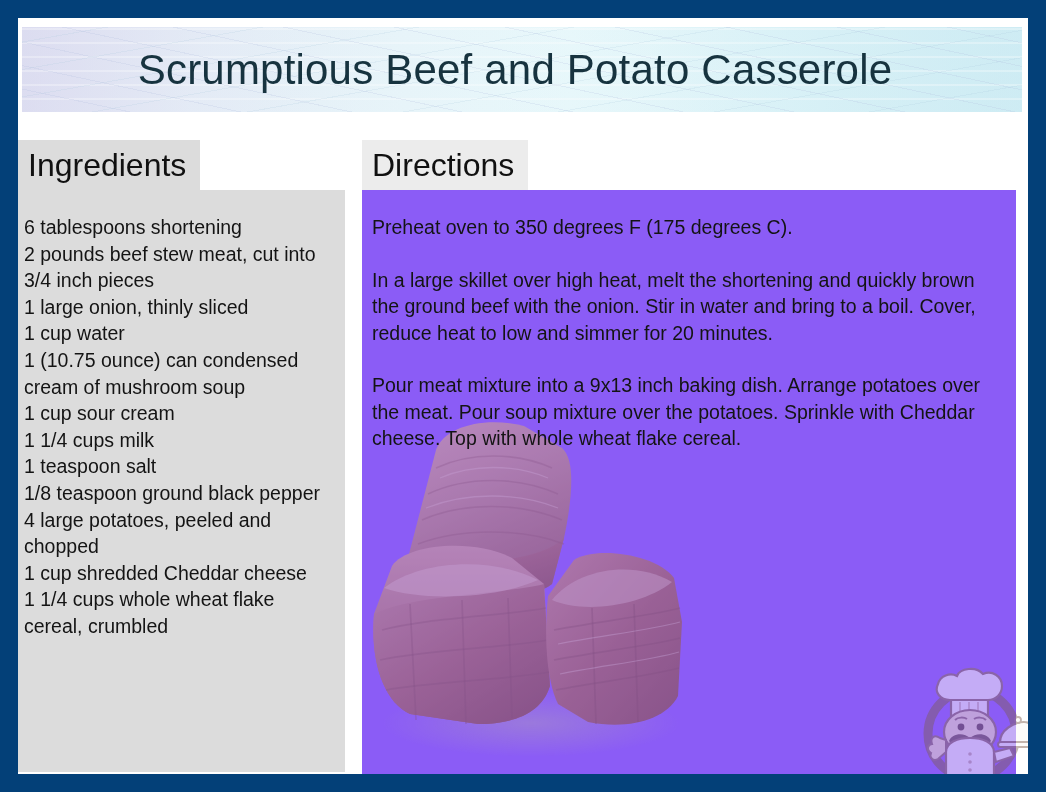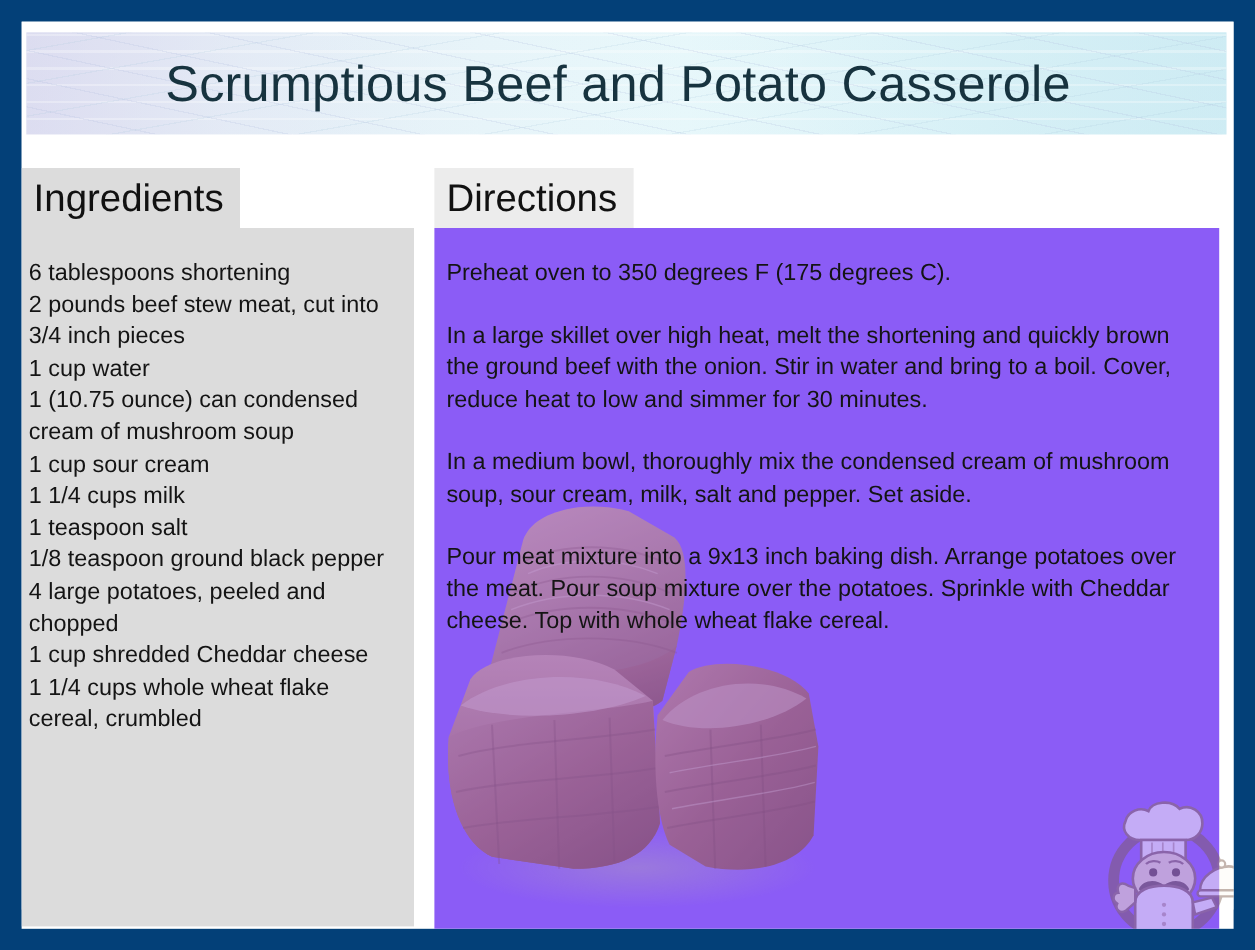--- a/index.html
+++ b/index.html
@@ -196,37 +196,37 @@
     </div>
 
     <div class="panel-heading heading-directions">Directions</div>
 
     <div class="panel-heading heading-ingredients">Ingredients</div>
 
     <div class="panel panel-ingredients">
       <ul class="ingredient-list">
         <li>6 tablespoons shortening</li>
         <li>2 pounds beef stew meat, cut into 3/4 inch pieces</li>
+        <li>1 large onion, thinly sliced</li>
         <li>1 cup water</li>
         <li>1 (10.75 ounce) can  condensed cream of mushroom soup</li>
         <li>1 cup sour cream</li>
         <li>1 1/4 cups milk</li>
         <li>1 teaspoon salt</li>
         <li>1/8 teaspoon ground black pepper</li>
         <li>4 large potatoes, peeled and chopped</li>
         <li>1 cup shredded Cheddar cheese</li>
         <li>1 1/4 cups whole wheat flake cereal, crumbled</li>
       </ul>
     </div>
 
     <div class="panel panel-directions">
       <div class="directions-body">
         <p>Preheat oven to 350 degrees F (175 degrees C).</p>
-        <p>In a large skillet over high heat, melt the shortening and quickly brown the ground beef with the onion. Stir in water and bring to a boil. Cover, reduce heat to low and simmer for 30 minutes.</p>
-        <p>In a medium bowl, thoroughly mix the condensed cream of mushroom soup, sour cream, milk, salt and pepper. Set aside.</p>
+        <p>In a large skillet over high heat, melt the shortening and quickly brown the ground beef with the onion. Stir in water and bring to a boil. Cover, reduce heat to low and simmer for 20 minutes.</p>
         <p>Pour meat mixture into a 9x13 inch baking dish. Arrange potatoes over the meat. Pour soup mixture over the potatoes. Sprinkle with Cheddar cheese. Top with whole wheat flake cereal.</p>
       </div>
     </div>
 
     <div class="beef-photo">
       <svg viewBox="0 0 320 365" xmlns="http://www.w3.org/2000/svg">
         <defs>
           <linearGradient id="meatTop" x1="0" y1="0" x2="0.4" y2="1">
             <stop offset="0%" stop-color="#d7a79e"></stop>
             <stop offset="45%" stop-color="#c08e86"></stop>

